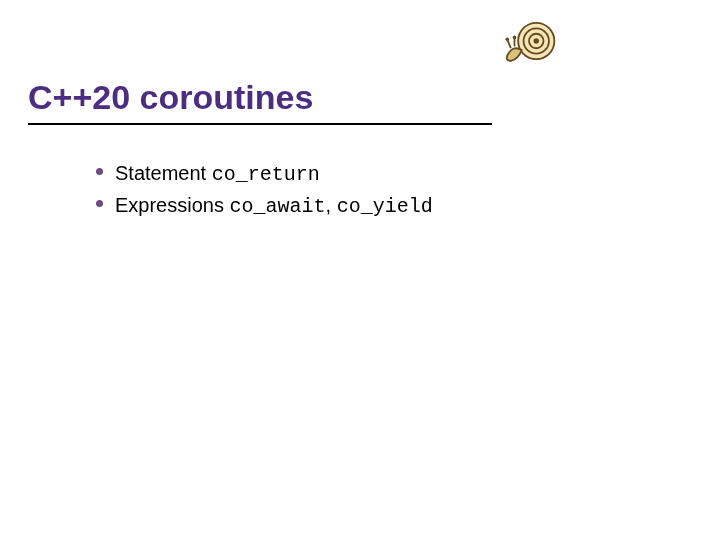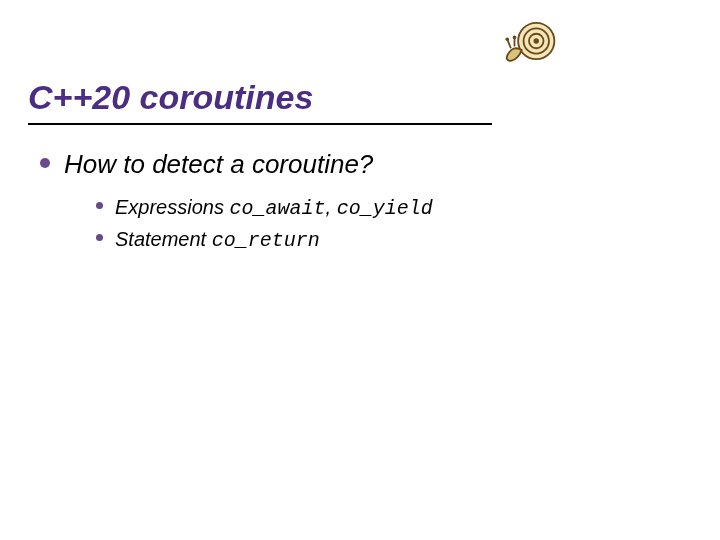--- a/index.html
+++ b/index.html
@@ -10,21 +10,20 @@
     background: #fff;
     font-family: Arial, Helvetica, sans-serif;
     color: #000;
     overflow: hidden;
   }
   .slide {
     position: relative;
     width: 572px;
     height: 540px;
     box-sizing: border-box;
-    font-style: italic;
   }
   .title-wrap {
     position: absolute;
     top: 78px;
     left: 28px;
     right: 80px;
     border-bottom: 2px solid #000;
     padding-bottom: 6px;
   }
   .title {
@@ -130,40 +129,36 @@
     </svg>
   </div>
 
   <div class="title-wrap">
     <div class="title">C++20 coroutines</div>
   </div>
 
   <div class="content">
     <ul class="level1">
       <li>
-        <div class="li-row">
-          <span class="bullet"></span>
-          <span class="li-text">How to detect a coroutine?</span>
-        </div>
         <ul class="level2">
           <li>
             <ul class="level3">
               <li>
                 <div class="li-row">
                   <span class="bullet"></span>
                   <span class="li-text">
-                    <span>Expressions </span><span class="code">co_await</span><span>, </span><span class="code">co_yield</span>
+                    <span>Statement </span><span class="code">co_return</span>
                   </span>
                 </div>
               </li>
               <li>
                 <div class="li-row">
                   <span class="bullet"></span>
                   <span class="li-text">
-                    <span>Statement </span><span class="code">co_return</span>
+                    <span>Expressions </span><span class="code">co_await</span><span>, </span><span class="code">co_yield</span>
                   </span>
                 </div>
               </li>
             </ul>
           </li>
         </ul>
       </li>
     </ul>
   </div>
 

